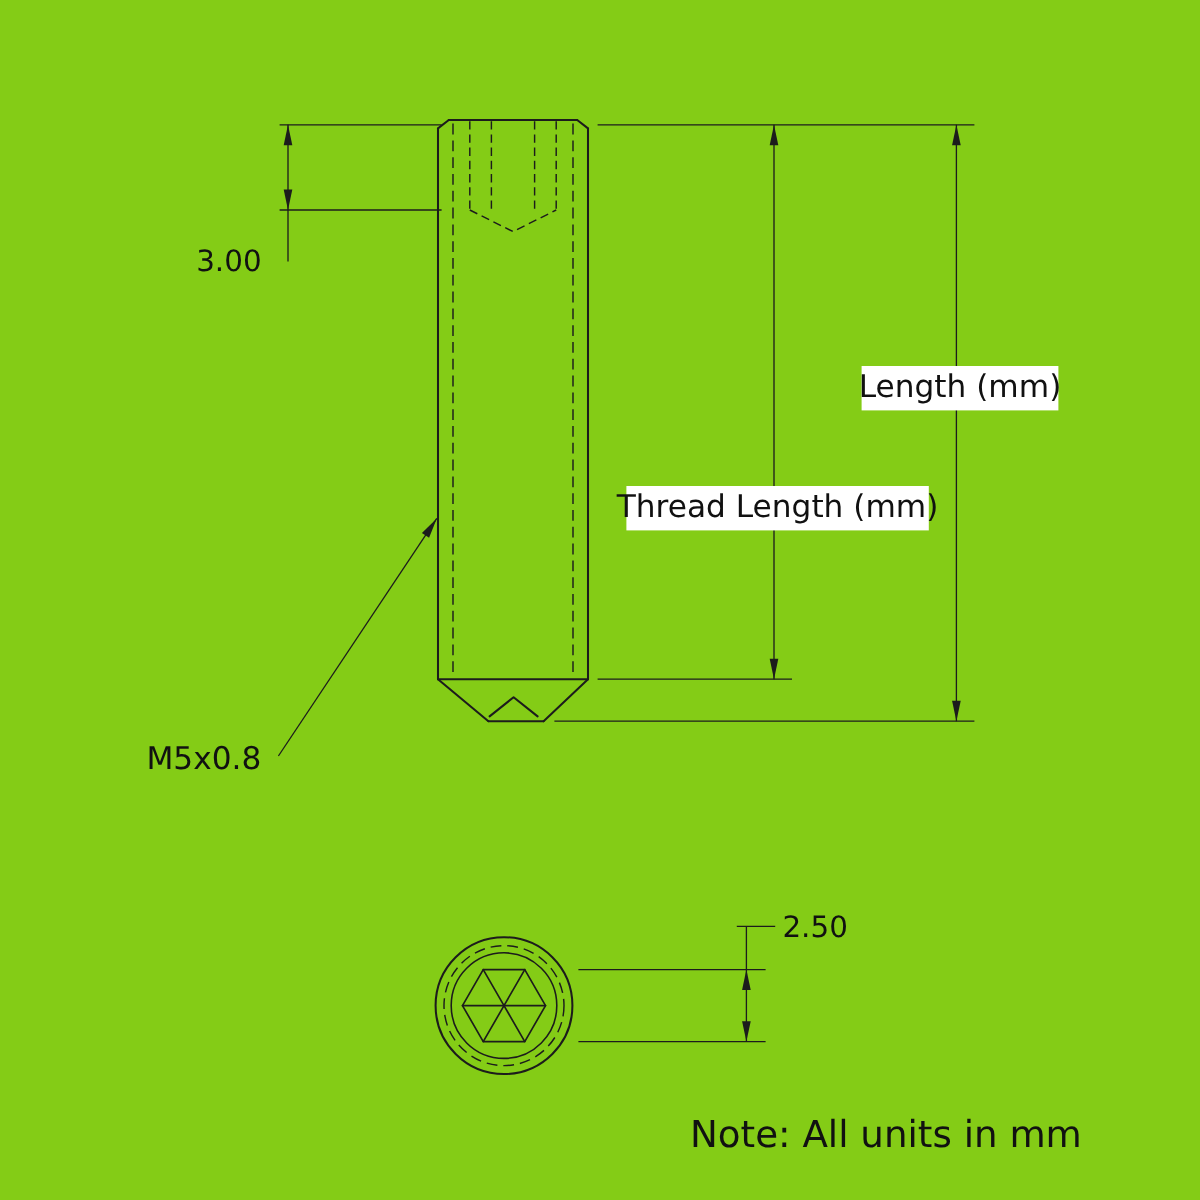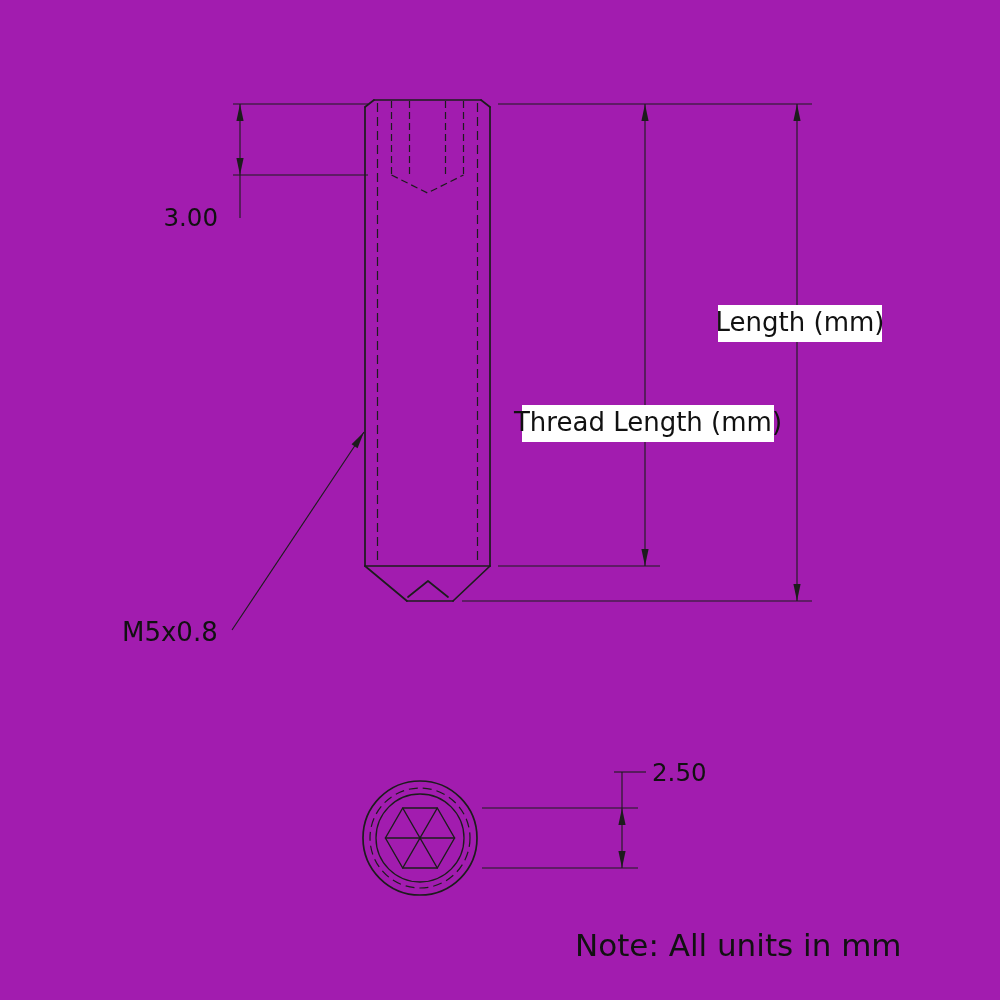--- a/index.html
+++ b/index.html
@@ -4,21 +4,21 @@
 <style>
   html, body {
     margin: 0;
     padding: 0;
     background: #ffffff;
   }
   .canvas {
     position: relative;
     width: 1000px;
     height: 1000px;
-    background: #a21caf;
+    background: #84cc16;
     overflow: hidden;
   }
   svg text {
     font-family: "DejaVu Sans", "Liberation Sans", sans-serif;
     fill: #111111;
   }
   .ol   { stroke: #1c1c1c; stroke-width: 1.7; fill: none; stroke-linecap: round; stroke-linejoin: round; }
   .hid  { stroke: #1c1c1c; stroke-width: 1.2; fill: none; stroke-dasharray: 9 5; }
   .hid2 { stroke: #1c1c1c; stroke-width: 1.2; fill: none; stroke-dasharray: 7 4; }
   .dim  { stroke: #1c1c1c; stroke-width: 1.1; fill: none; }

